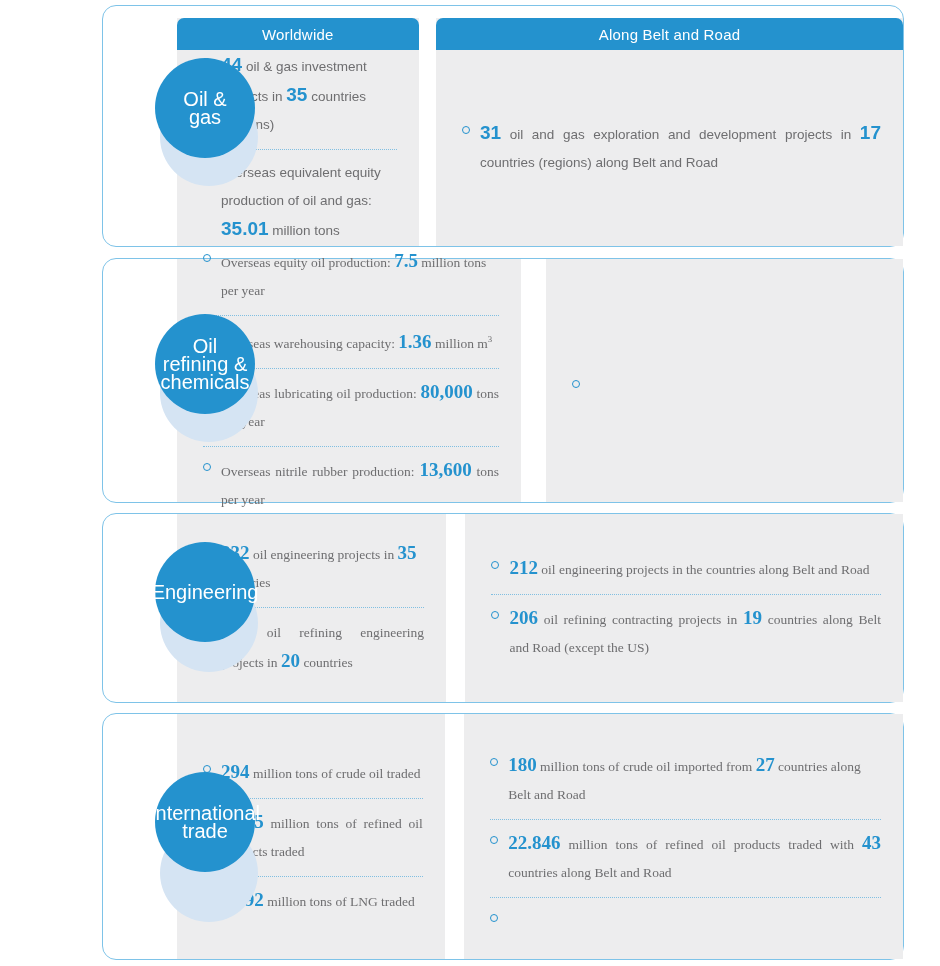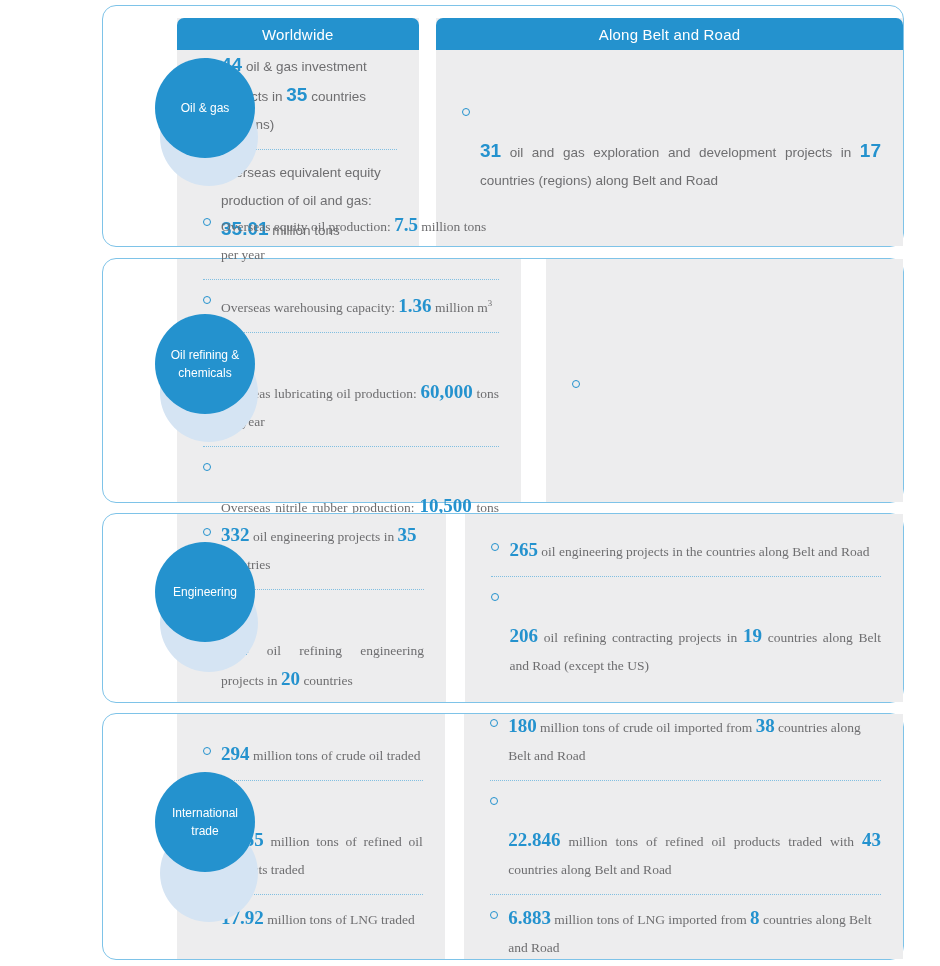--- a/index.html
+++ b/index.html
@@ -81,21 +81,21 @@
     border: 1.7px solid #2492CE;
     border-radius: 50%;
     margin: 7px 10px 0 0;
   }
   .itext {
     flex: 1 1 auto;
     color: #6E6E70;
     font-size: 13.5px;
     line-height: 28px;
   }
-  .itext.justify { text-align: justify; text-align-last: left; margin-top: 36px; }
+  .itext.justify { text-align: justify; text-align-last: left; }
   .num {
     color: #2492CE;
     font-weight: bold;
     font-size: 19px;
   }
   sup { font-size: .65em; vertical-align: super; }
 
   .divider {
     height: 0;
     border-top: 1.5px dotted #6FB8DF;
@@ -123,21 +123,21 @@
     position: absolute;
     width: 100px; height: 100px;
     border-radius: 50%;
     background: #2492CE;
     left: 52px;
     color: #ffffff;
     display: flex;
     align-items: center;
     justify-content: center;
     text-align: center;
-    font-size: 12px;
+    font-size: 20px;
     line-height: 18px;
     padding: 0 10px;
   }
 </style>
 </head>
 <body>
 
 <div class="board">
 
   <div class="card" style="top:5px;height:242px">
@@ -187,26 +187,26 @@
               <span class="itext">Overseas equity oil production: <span class="num">7.5</span> million tons per year</span>
             </div>
             <div class="divider"></div>
             <div class="item">
               <span class="bullet"></span>
               <span class="itext">Overseas warehousing capacity: <span class="num">1.36</span> million m<sup>3</sup></span>
             </div>
             <div class="divider"></div>
             <div class="item">
               <span class="bullet"></span>
-              <span class="itext justify">Overseas lubricating oil production: <span class="num">60,000</span> tons per year</span>
-            </div>
-            <div class="divider"></div>
-            <div class="item">
-              <span class="bullet"></span>
-              <span class="itext justify">Overseas nitrile rubber production: <span class="num">10,500</span> tons per year</span>
+              <span class="itext justify">Overseas lubricating oil production: <span class="num">80,000</span> tons per year</span>
+            </div>
+            <div class="divider"></div>
+            <div class="item">
+              <span class="bullet"></span>
+              <span class="itext justify">Overseas nitrile rubber production: <span class="num">13,600</span> tons per year</span>
             </div>
           </div>
         </div>
       </div>
       <div class="col col-gap"></div>
       <div class="col col-right">
         <div class="colbody noheader">
           <div class="items">
             <div class="item">
               <span class="bullet"></span>
@@ -237,21 +237,21 @@
             </div>
           </div>
         </div>
       </div>
       <div class="col col-gap"></div>
       <div class="col col-right">
         <div class="colbody noheader">
           <div class="items">
             <div class="item">
               <span class="bullet"></span>
-              <span class="itext"><span class="num">265</span> oil engineering projects in the countries along Belt and Road</span>
+              <span class="itext"><span class="num">212</span> oil engineering projects in the countries along Belt and Road</span>
             </div>
             <div class="divider"></div>
             <div class="item">
               <span class="bullet"></span>
               <span class="itext justify"><span class="num">206</span> oil refining contracting projects in <span class="num">19</span> countries along Belt and Road (except the US)</span>
             </div>
           </div>
         </div>
       </div>
     </div>
@@ -282,31 +282,30 @@
             </div>
           </div>
         </div>
       </div>
       <div class="col col-gap"></div>
       <div class="col col-right">
         <div class="colbody noheader">
           <div class="items">
             <div class="item">
               <span class="bullet"></span>
-              <span class="itext"><span class="num">180</span> million tons of crude oil imported from <span class="num">38</span> countries along Belt and Road</span>
+              <span class="itext"><span class="num">180</span> million tons of crude oil imported from <span class="num">27</span> countries along Belt and Road</span>
             </div>
             <div class="divider"></div>
             <div class="item">
               <span class="bullet"></span>
               <span class="itext justify"><span class="num">22.846</span> million tons of refined oil products traded with <span class="num">43</span> countries along Belt and Road</span>
             </div>
             <div class="divider"></div>
             <div class="item">
               <span class="bullet"></span>
-              <span class="itext"><span class="num">6.883</span> million tons of LNG imported from <span class="num">8</span> countries along Belt and Road</span>
             </div>
           </div>
         </div>
       </div>
     </div>
     <div class="bubble-wrap">
       <div class="bubble-shadow" style="top:110px"></div>
       <div class="bubble" style="top:58px">International trade</div>
     </div>
   </div>

